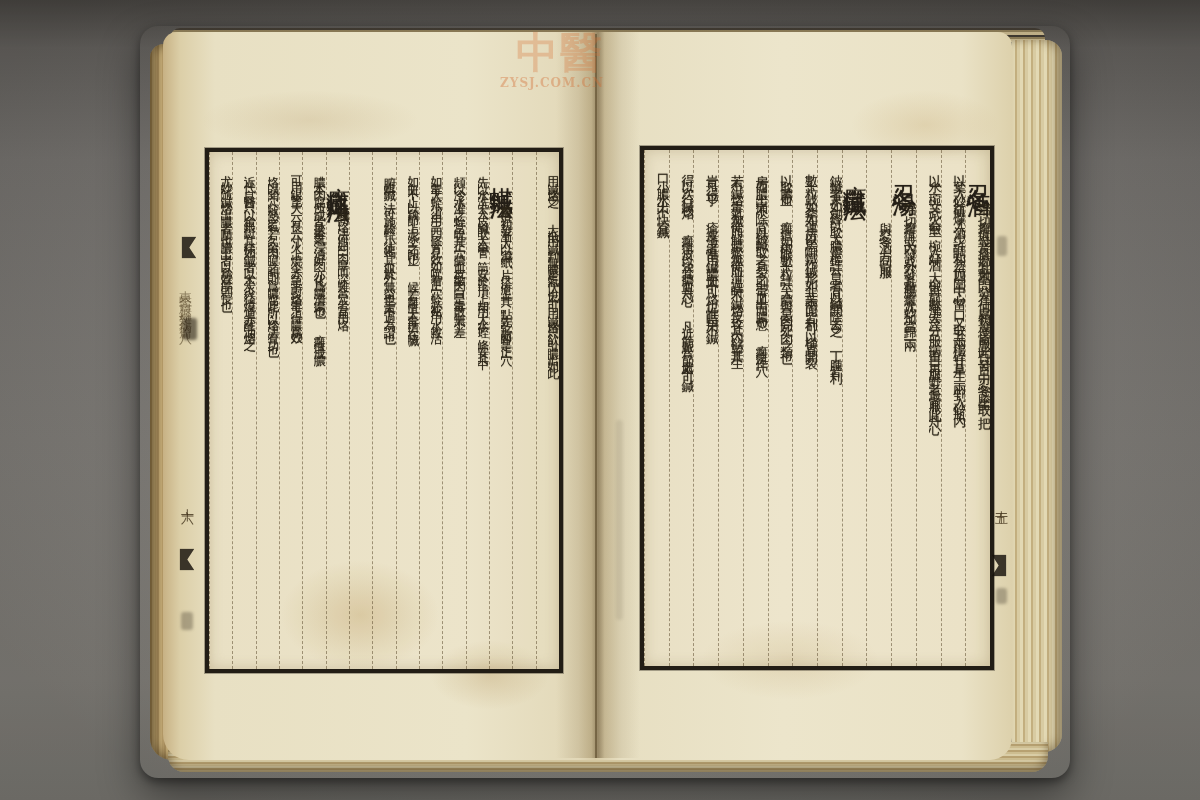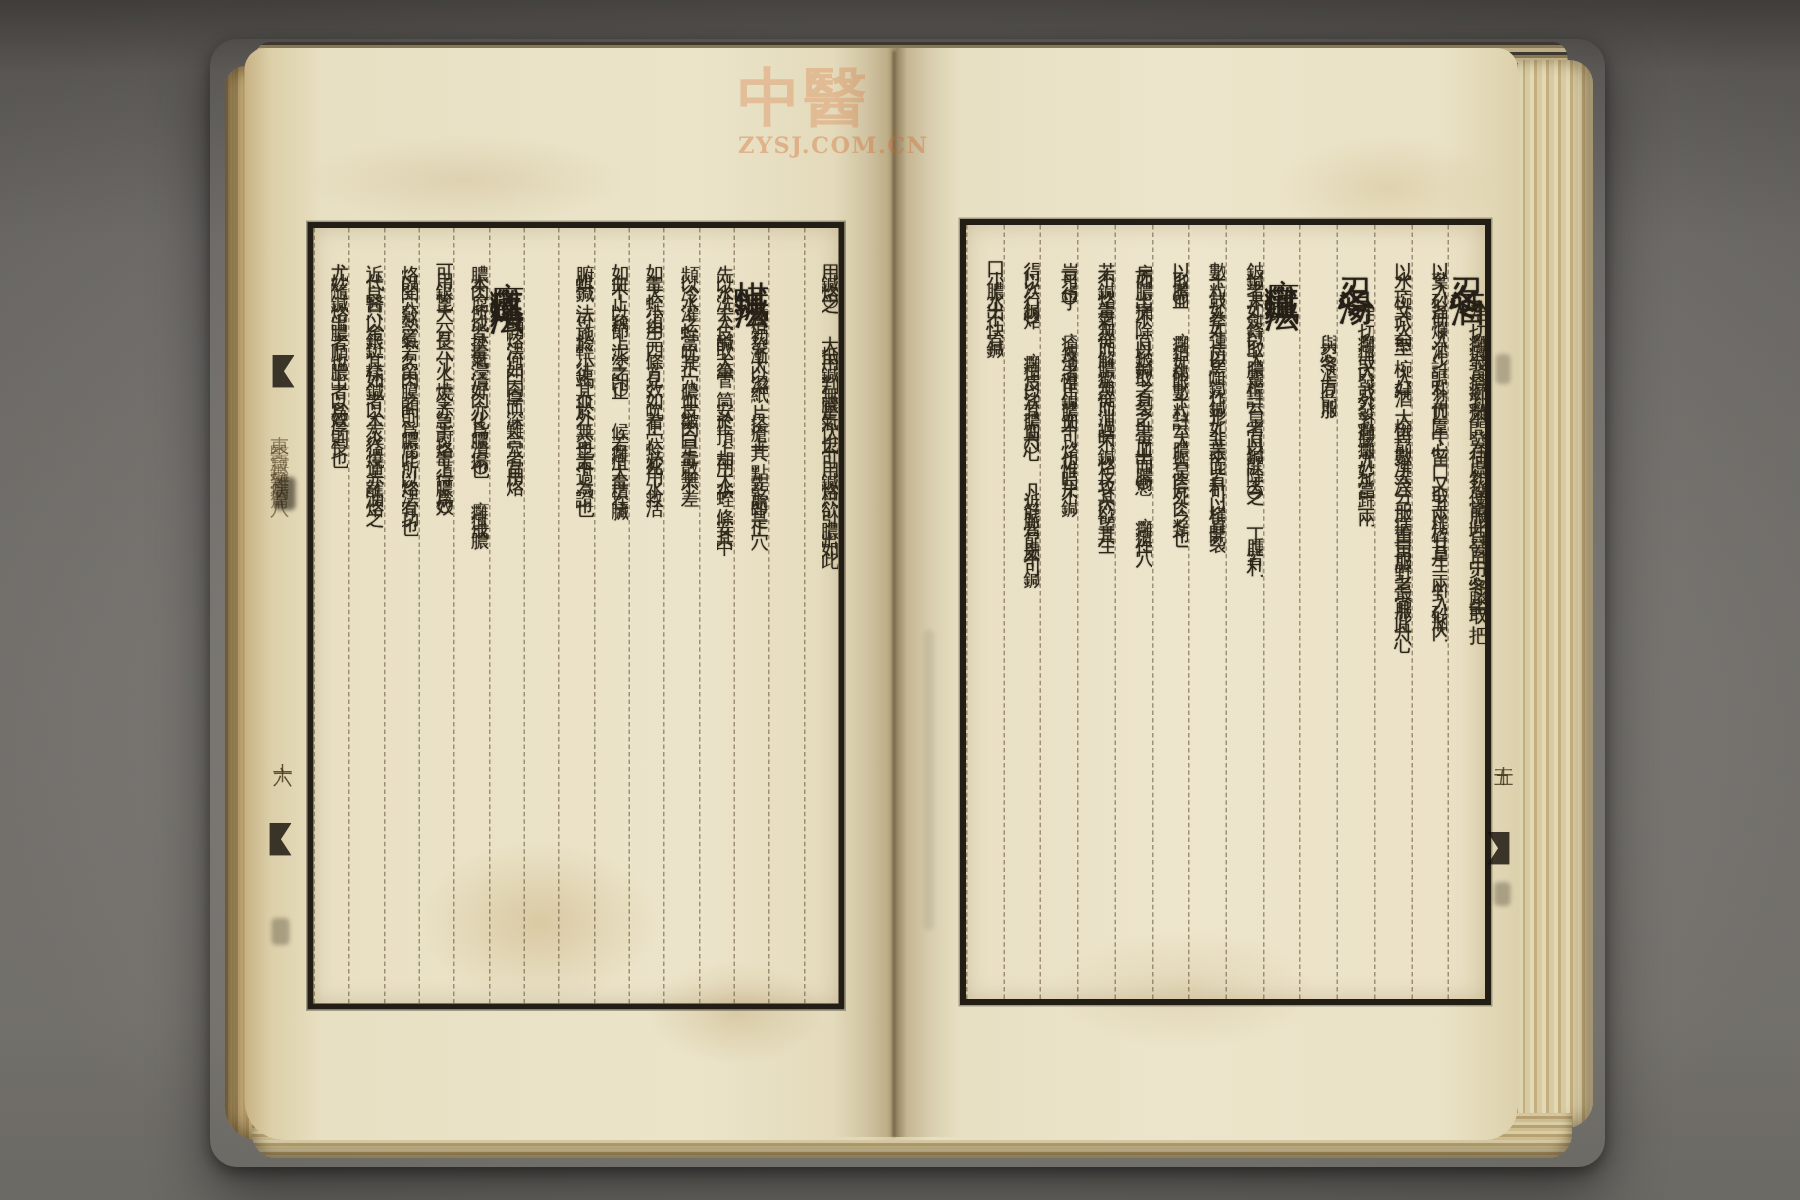--- a/index.html
+++ b/index.html
@@ -52,23 +52,23 @@
   .lf .note{line-height:11.4px;font-size:12.5px;}
   
   .fishtail{position:absolute;width:22px;height:15px;background:#16120c;opacity:.82;filter:blur(.4px);
        clip-path:polygon(0 0,100% 0,100% 100%,50% 52%,0 100%);}
   .folio{position:absolute;writing-mode:vertical-rl;text-orientation:upright;font-size:13px;letter-spacing:3px;
        color:rgba(60,45,22,0.78);filter:blur(.3px);}
   .spine-title{position:absolute;writing-mode:vertical-rl;text-orientation:upright;font-size:13px;letter-spacing:6px;
        color:rgba(70,52,26,0.55);filter:blur(.5px);}
   .smudge{position:absolute;background:rgba(25,18,10,.55);filter:blur(1.4px);border-radius:3px;}
   
-  .watermark{position:absolute;left:492px;top:42px;width:112px;text-align:left;pointer-events:none;filter:blur(.5px);}
+  .watermark{position:absolute;left:492px;top:30px;width:112px;text-align:right;pointer-events:none;filter:blur(.5px);}
   .watermark .seal{font-size:42px;font-weight:bold;letter-spacing:2px;color:rgba(214,112,52,0.30);line-height:46px;}
-  .watermark .site{font-size:15px;font-weight:bold;letter-spacing:1px;color:rgba(210,105,48,0.38);}
+  .watermark .site{font-size:12px;font-weight:bold;letter-spacing:1px;color:rgba(210,105,48,0.38);}
 </style>
 </head>
 <body>
 
 <div class="stage">
   <div class="book-shadow"></div>
 
   <div class="edge-top"></div>
   <div class="edge-left"></div>
   <div class="edge-right"></div>

